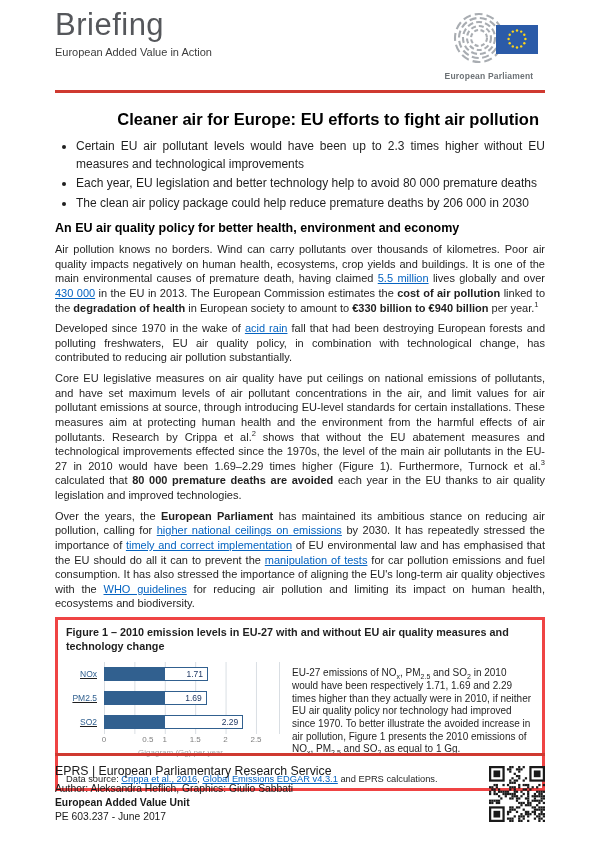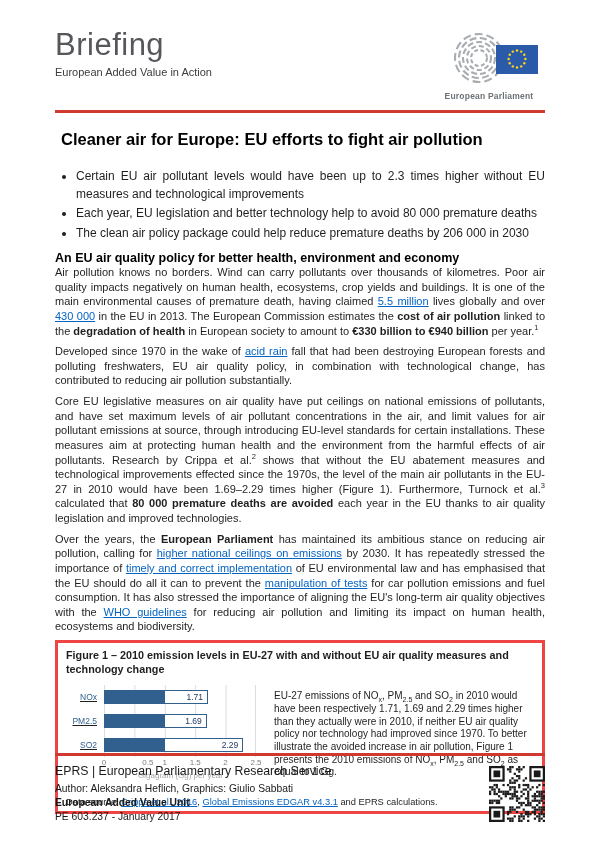--- a/index.html
+++ b/index.html
@@ -8,44 +8,44 @@
     --link:#0563c1;
   }
   *{margin:0;padding:0;box-sizing:border-box;}
   html,body{background:#e8e8e8;}
   body{display:flex;justify-content:center;font-family:"Liberation Sans",sans-serif;}
   .page{
     width:600px;height:851px;background:#ffffff;color:#1f1f1f;
     position:relative;padding:0 55px;overflow:hidden;
   }
   
-  .masthead{display:flex;justify-content:space-between;align-items:flex-start;padding-top:28px;}
+  .masthead{display:flex;justify-content:space-between;align-items:flex-start;padding-top:8px;}
   .doc-type{font-size:31px;font-weight:normal;color:#55575b;letter-spacing:.5px;line-height:1.1;}
   .doc-subtitle{font-size:11px;color:#3c3c3c;margin-top:4px;}
   .logo-block{width:112px;text-align:center;margin-top:2px;}
   .logo-caption{font-size:8.5px;font-weight:bold;color:#6d7276;margin-top:1px;letter-spacing:.2px;}
   .rule{height:3px;background:var(--red);margin-top:9px;}
   
-  .page-title{font-size:16.5px;font-weight:bold;text-align:left;color:#000;margin:17px 6px 19px;}
+  .page-title{font-size:16.5px;font-weight:bold;text-align:right;color:#000;margin:17px 6px 9px;}
   ul.bullets{margin:0 0 9px 0;padding-left:21px;font-size:12px;line-height:1.46;text-align:justify;}
   ul.bullets li{margin-bottom:2px;}
-  .section-heading{font-size:12.5px;font-weight:bold;color:#000;margin:8px 0 0;}
+  .section-heading{font-size:12.5px;font-weight:bold;color:#000;margin:8px 0 7px;}
   p.body-p{font-size:11px;line-height:1.33;text-align:justify;margin:0 0 6px;}
   .lnk{color:var(--link);text-decoration:underline;cursor:pointer;}
   .b{font-weight:bold;}
   sup{font-size:7.5px;line-height:0;}
   sub{font-size:7px;line-height:0;}
   
   .figbox{border:3px solid #ef4444;margin-top:5px;padding:5px 8px 4px;}
   .figtitle{font-size:10.8px;font-weight:bold;line-height:1.3;margin-bottom:5px;}
   .figrow{display:flex;gap:12px;align-items:flex-start;}
   .chart{flex:0 0 196px;padding-top:4px;}
   .crow{display:flex;align-items:center;height:24px;text-decoration:underline;}
   .clab{width:38px;text-align:right;padding-right:7px;font-size:8.5px;color:var(--bar);}
-  .ctrack{position:relative;width:152px;height:24px;
+  .ctrack{position:relative;width:176px;height:24px;
     background-image:linear-gradient(to right,#d9dee3 1px,transparent 1px);
     background-size:30.4px 100%;border-right:1px solid #d9dee3;}
   .cbar{position:absolute;left:0;top:5px;height:14px;background:#fff;border:1px solid var(--bar);}
   .cfill{position:absolute;left:0;top:0;bottom:0;background:var(--bar);}
   .cval{position:absolute;right:4px;top:50%;transform:translateY(-50%);font-size:8.5px;color:#1f3864;}
   .caxis{position:relative;height:11px;margin-left:38px;width:153px;font-size:8px;color:#808080;}
   .ctick{position:absolute;top:1px;transform:translateX(-50%);}
   .cxlabel{margin-left:38px;width:153px;text-align:center;font-size:8px;color:#a6a6a6;margin-top:3px;}
   .figcaption{flex:1;font-size:10px;line-height:1.27;padding-top:9px;text-align:left;color:#1f1f1f;}
   .datasource{font-size:9.3px;margin-top:17px;}
@@ -161,21 +161,21 @@
     <div class="datasource"><span>Data source: </span><a href="#" class="lnk">Crippa et al., 2016</a><span>, </span><a href="#" class="lnk">Global Emissions EDGAR v4.3.1</a><span> and EPRS calculations.</span></div>
   </div>
 
   <div class="footer">
     <div class="rule"></div>
     <div class="footrow">
       <div>
         <div class="foot-line1">EPRS | European Parliamentary Research Service</div>
         <div class="foot-line">Author: Aleksandra Heflich, Graphics: Giulio Sabbati</div>
         <div class="foot-line b">European Added Value Unit</div>
-        <div class="foot-line">PE 603.237 - January 2017</div>
+        <div class="foot-line">PE 603.237 - June 2017</div>
       </div>
       <div class="qr" id="qr"><svg width="56" height="56">
             <rect x="20.160000000000004" y="0" width="2.24" height="2.24" fill="#1a1a1a"></rect>
             <rect x="22.400000000000002" y="0" width="2.24" height="2.24" fill="#1a1a1a"></rect>
             <rect x="29.120000000000005" y="0" width="2.24" height="2.24" fill="#1a1a1a"></rect>
             <rect x="33.6" y="0" width="2.24" height="2.24" fill="#1a1a1a"></rect>
             <rect x="17.92" y="2.24" width="2.24" height="2.24" fill="#1a1a1a"></rect>
             <rect x="20.160000000000004" y="2.24" width="2.24" height="2.24" fill="#1a1a1a"></rect>
             <rect x="26.880000000000003" y="2.24" width="2.24" height="2.24" fill="#1a1a1a"></rect>
             <rect x="29.120000000000005" y="2.24" width="2.24" height="2.24" fill="#1a1a1a"></rect>

